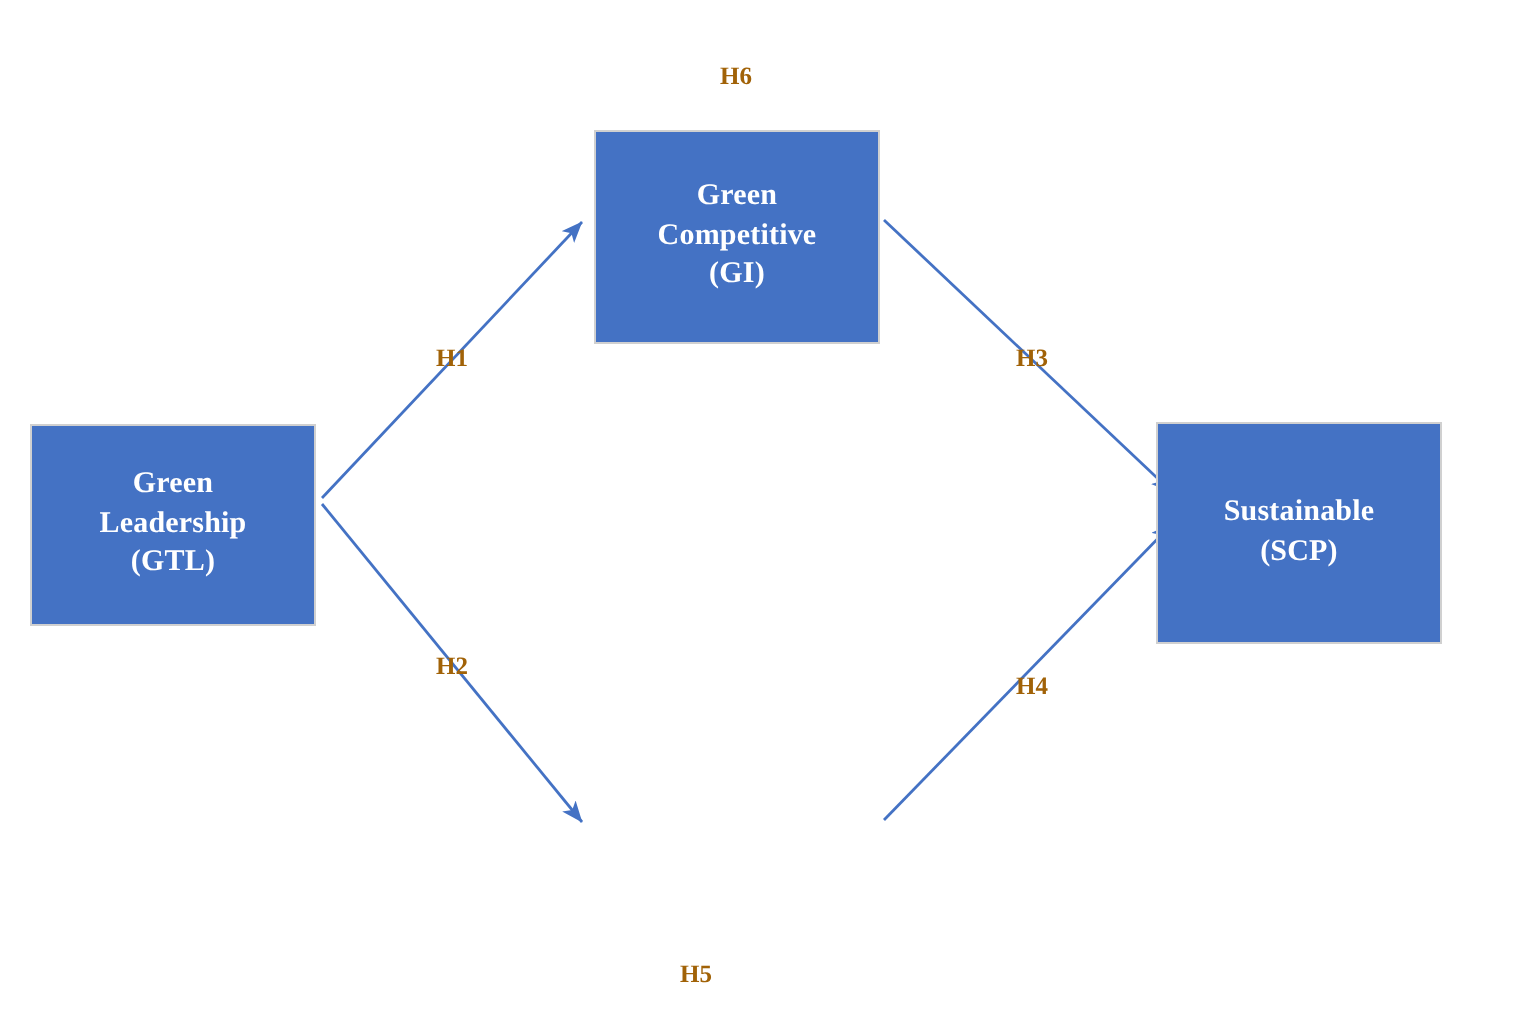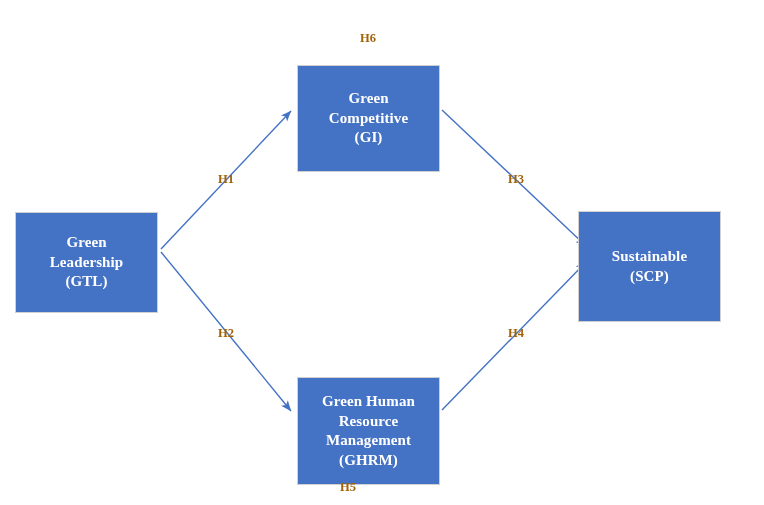--- a/index.html
+++ b/index.html
@@ -60,21 +60,21 @@
   }
   
   #node-gtl  { left: 15px;  top: 200px; width: 143px; height: 101px; }
   #node-gi   { left: 297px; top: 53px;  width: 143px; height: 107px; }
   #node-ghrm { left: 297px; top: 365px; width: 143px; height: 108px; }
   #node-scp  { left: 578px; top: 199px; width: 143px; height: 111px; }
   
   #label-h1 { left: 211px; top: 172px; width: 30px; }
   #label-h2 { left: 211px; top: 326px; width: 30px; }
   #label-h3 { left: 501px; top: 172px; width: 30px; }
-  #label-h4 { left: 501px; top: 326px; width: 30px; }
+  #label-h4 { left: 501px; top: 336px; width: 30px; }
   #label-h6 { left: 353px; top: 31px;  width: 30px; }
   #label-h5 { left: 333px; top: 480px; width: 30px; }
 </style>
 </head>
 <body>
 
 <div id="diagram-canvas">
 
   <svg id="arrow-layer" viewBox="0 0 764 505" width="764" height="505" xmlns="http://www.w3.org/2000/svg">
     <defs>
@@ -97,26 +97,20 @@
     <span class="node-line">Leadership</span>
     <span class="node-line">(GTL)</span>
   </div>
 
   <div class="node-box" id="node-gi">
     <span class="node-line">Green</span>
     <span class="node-line">Competitive</span>
     <span class="node-line">(GI)</span>
   </div>
 
-  <div class="node-box" id="node-ghrm">
-    <span class="node-line">Green Human</span>
-    <span class="node-line">Resource</span>
-    <span class="node-line">Management</span>
-    <span class="node-line">(GHRM)</span>
-  </div>
 
   <div class="node-box" id="node-scp">
     <span class="node-line">Sustainable</span>
     <span class="node-line">(SCP)</span>
   </div>
 
   <div class="edge-label" id="label-h1">H1</div>
   <div class="edge-label" id="label-h2">H2</div>
   <div class="edge-label" id="label-h3">H3</div>
   <div class="edge-label" id="label-h4">H4</div>

